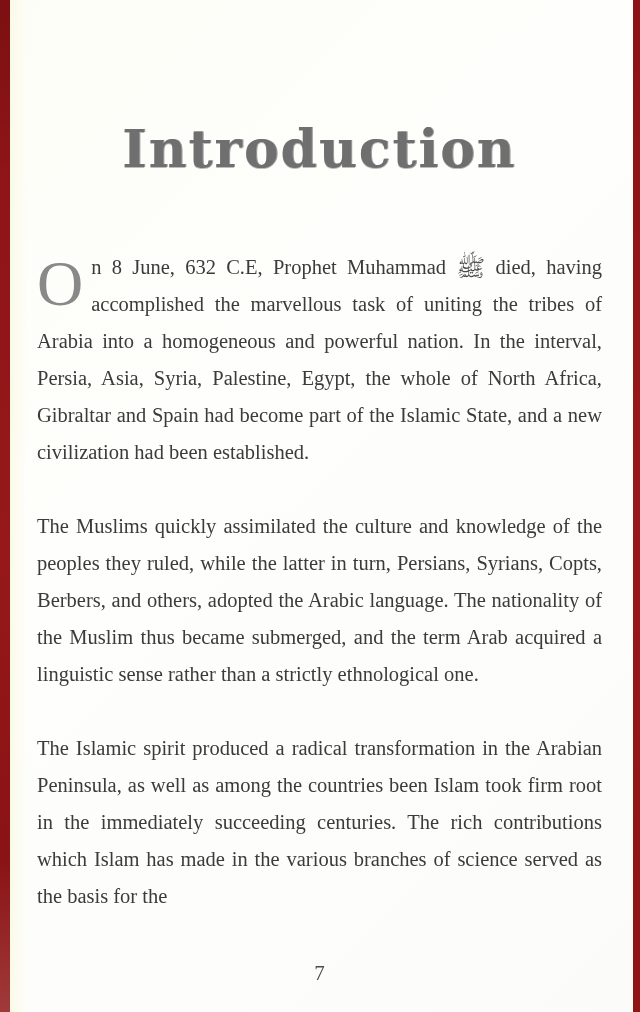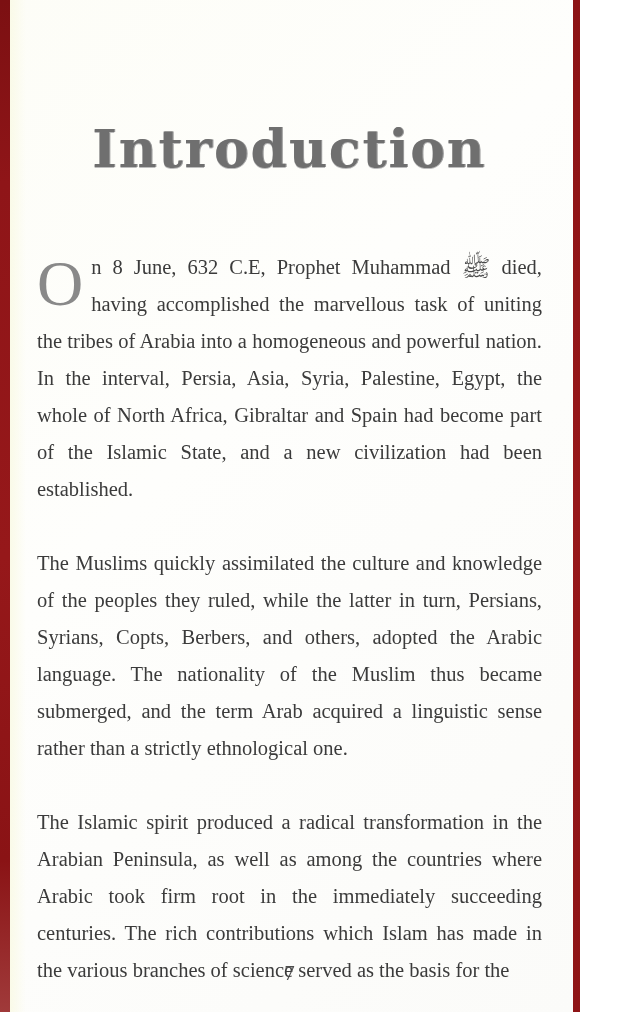--- a/index.html
+++ b/index.html
@@ -4,21 +4,21 @@
 <style>
   * { margin: 0; padding: 0; box-sizing: border-box; }
   html, body { width: 640px; height: 1012px; }
   body {
     font-family: "Liberation Serif", serif;
     background: #ffffff;
     overflow: hidden;
   }
   .page {
     position: relative;
-    width: 580px;
+    width: 640px;
     height: 1012px;
     background: linear-gradient(135deg, #fdfdf7 0%, #fefefc 40%, #fbfbf9 100%);
   }
   
   .edge-left {
     position: absolute; left: 0; top: 0; bottom: 0; width: 10px;
     background: linear-gradient(to bottom, #7c1012 0%, #8f1518 18%, #96181a 55%, #8a1315 85%, #a03a3a 100%);
   }
   .edge-right {
     position: absolute; right: 0; top: 0; bottom: 0; width: 7px;
@@ -87,18 +87,18 @@
   <div class="content">
     <h1 class="page-title">Introduction</h1>
 
     <div class="body-text">
       <p>
         <span class="drop-cap">O</span><span>n 8 June, 632 C.E, Prophet Muhammad </span><span class="pbuh-symbol">ﷺ</span><span> died, having accomplished the marvellous task of uniting the tribes of Arabia into a homogeneous and powerful nation. In the interval, Persia, Asia, Syria, Palestine, Egypt, the whole of North Africa, Gibraltar and Spain had become part of the Islamic State, and a new civilization had been established.</span>
       </p>
 
       <p>The Muslims quickly assimilated the culture and knowledge of the peoples they ruled, while the latter in turn, Persians, Syrians, Copts, Berbers, and others, adopted the Arabic language. The nationality of the Muslim thus became submerged, and the term Arab acquired a linguistic sense rather than a strictly ethnological one.</p>
 
-      <p>The Islamic spirit produced a radical transformation in the Arabian Peninsula, as well as among the countries where Arabic took firm root in the immediately succeeding centuries. The rich contributions which Islam has made in the various branches of science served as the basis for the</p>
+      <p>The Islamic spirit produced a radical transformation in the Arabian Peninsula, as well as among the countries been Islam took firm root in the immediately succeeding centuries. The rich contributions which Islam has made in the various branches of science served as the basis for the</p>
     </div>
   </div>
 
   <div class="page-number">7</div>
 </div>
 
 </body></html>

